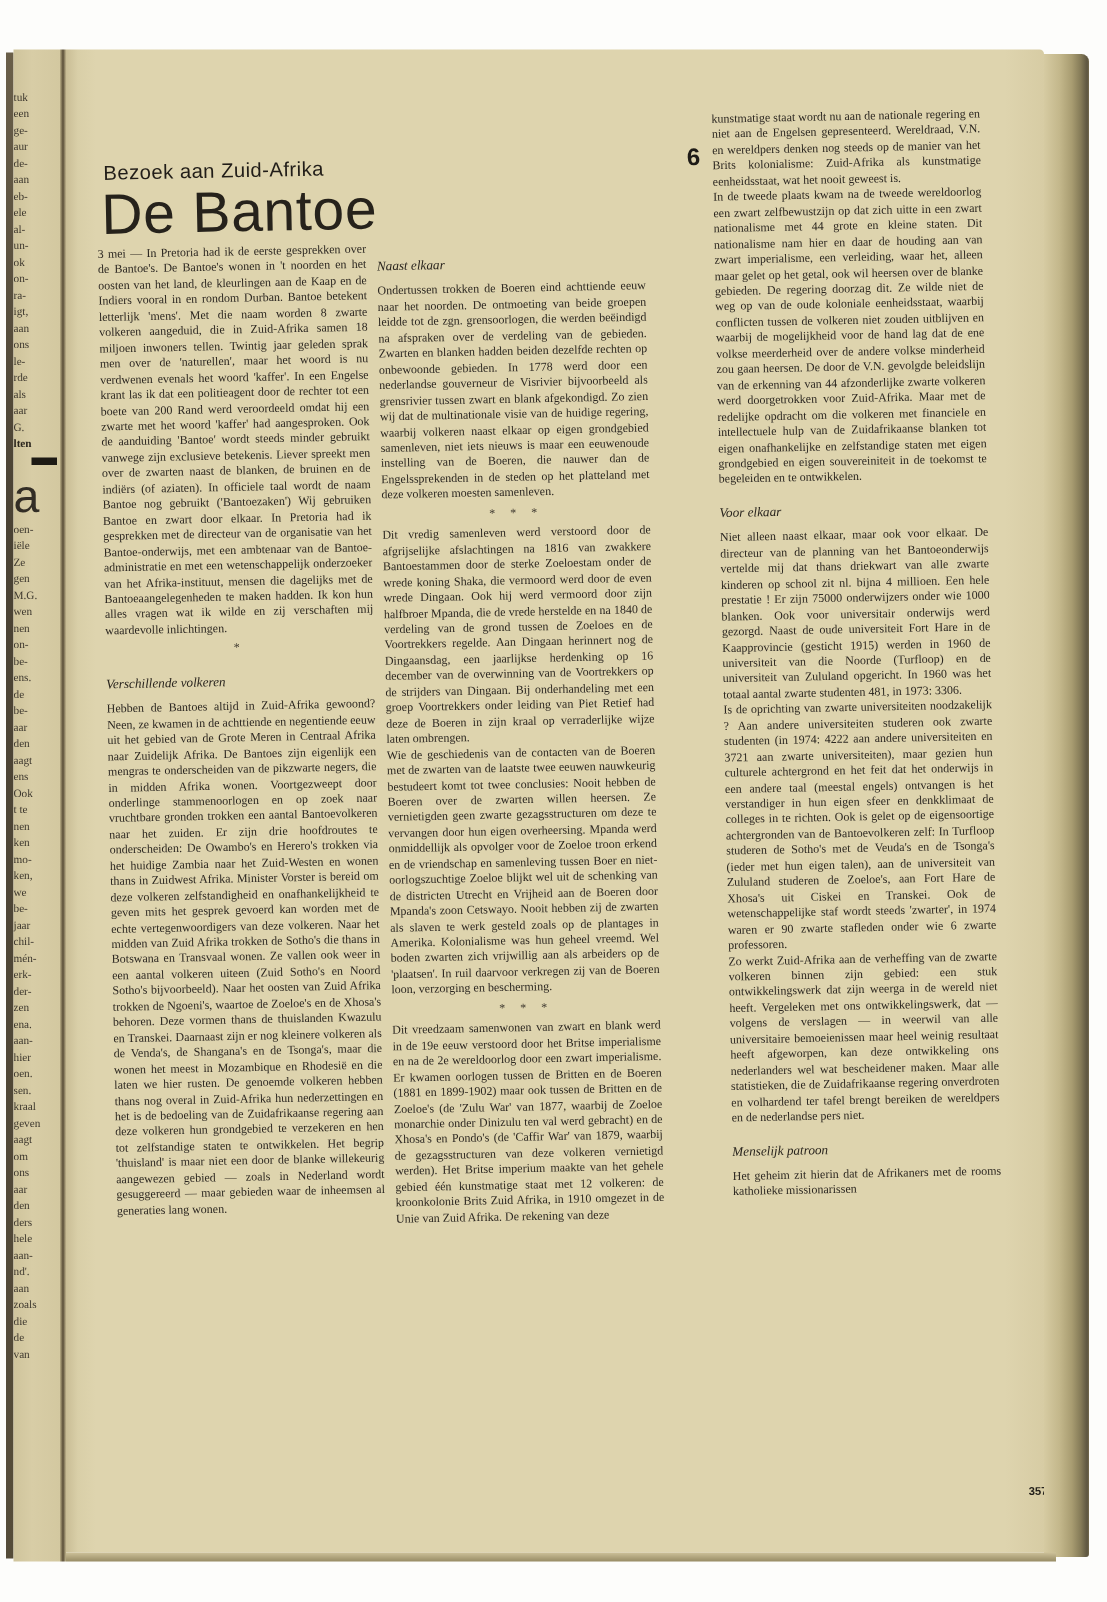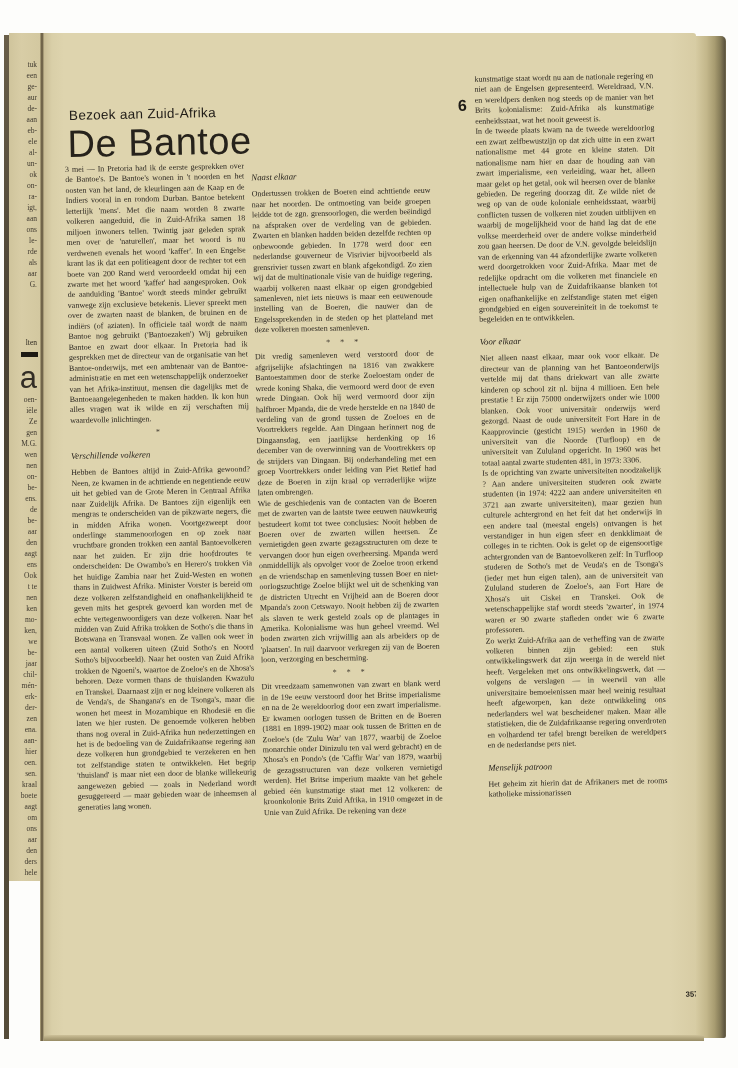--- a/index.html
+++ b/index.html
@@ -4,26 +4,26 @@
 <style>
   html,body{margin:0;padding:0;}
   body{
     width:738px;height:1068px;overflow:hidden;position:relative;
     background:#fdfdfb;
     font-family:"Liberation Serif",serif;
   }
   .photo{position:absolute;left:4px;top:33px;width:722px;height:1008px;}
   .left-sliver{position:absolute;left:0;top:2px;width:5px;height:1004px;background:linear-gradient(180deg,#6a5f49,#4a4233 30%,#554c39);}
   .prev-strip{
-    position:absolute;left:5px;top:0;width:31px;height:848px;overflow:hidden;
+    position:absolute;left:5px;top:0;width:31px;height:1008px;overflow:hidden;
     background:linear-gradient(90deg,#cfc49c,#d8cda6 40%,#d3c8a0);
-    padding-top:26px;box-sizing:border-box;text-align:right;
+    padding-top:26px;box-sizing:border-box;
   }
   .frag{font-size:7.5px;line-height:11px;color:#3e382e;padding-right:3px;white-space:nowrap;}
-  .frag-bold{font-weight:normal;color:#2a251d;margin-top:47px;}
+  .frag-bold{font-weight:bold;color:#2a251d;}
   .frag-bar{height:5px;width:17px;background:#1d1a14;margin:4px 2px 4px auto;}
   .frag-big{font-family:"Liberation Sans",sans-serif;font-size:31px;line-height:33px;color:#322d25;}
   .gutter{position:absolute;left:36px;top:0;width:4px;height:1008px;
     background:linear-gradient(90deg,#b9ad85,#584c36 50%,#c0b48c);}
   .page{
     position:absolute;left:40px;top:0;width:652px;height:1002px;overflow:hidden;
     background:linear-gradient(90deg,#c9bd95 0,#d9cfa8 8px,#ded4ae 20px,#ded4ae 96%,#d7cca4);
     border-top-right-radius:3px;
   }
   .edge-right{position:absolute;left:692px;top:3px;width:30px;height:1002px;
@@ -125,21 +125,21 @@
       <div class="frag">der-</div>
       <div class="frag">zen</div>
       <div class="frag"></div>
       <div class="frag">ena.</div>
       <div class="frag">aan-</div>
       <div class="frag">hier</div>
       <div class="frag">oen.</div>
       <div class="frag">sen.</div>
       <div class="frag">kraal</div>
       <div class="frag"></div>
-      <div class="frag">boete</div>
+      <div class="frag">geven</div>
       <div class="frag">aagt</div>
       <div class="frag">om</div>
       <div class="frag">ons</div>
       <div class="frag">aar</div>
       <div class="frag"></div>
       <div class="frag">den</div>
       <div class="frag">ders</div>
       <div class="frag">hele</div>
       <div class="frag"></div>
       <div class="frag">aan-</div>

